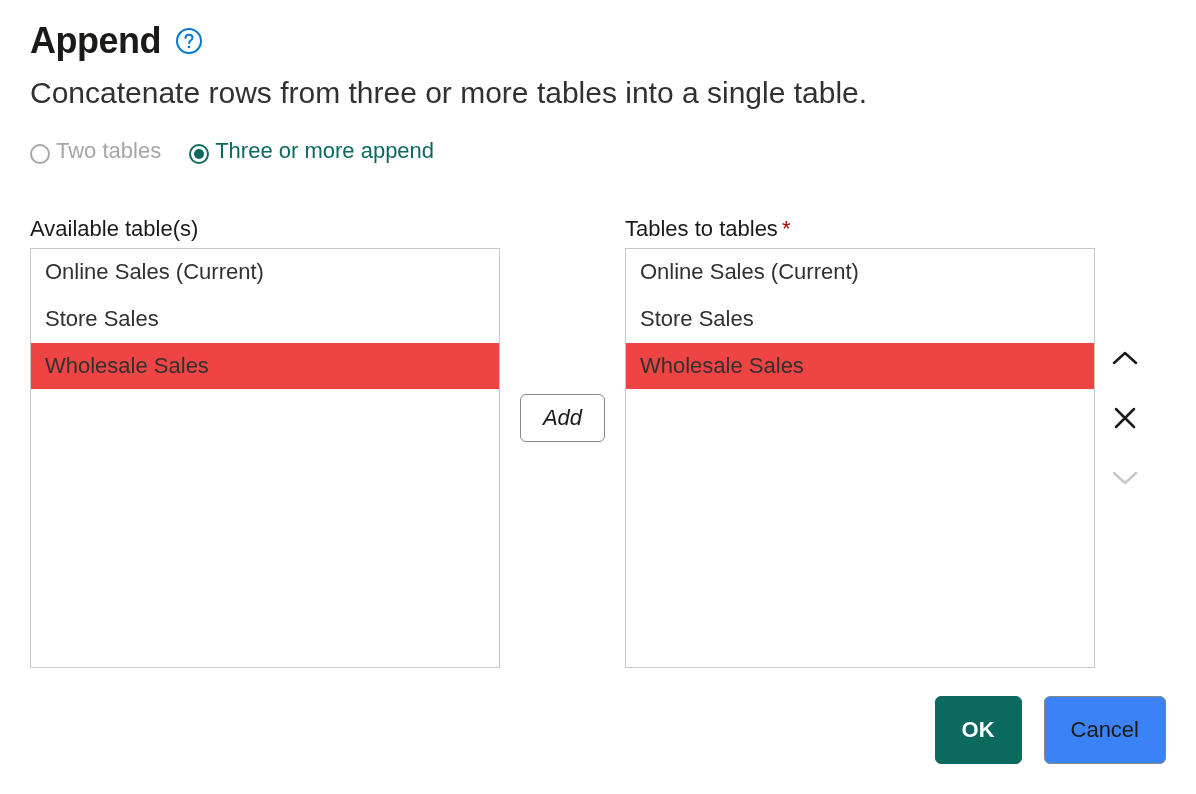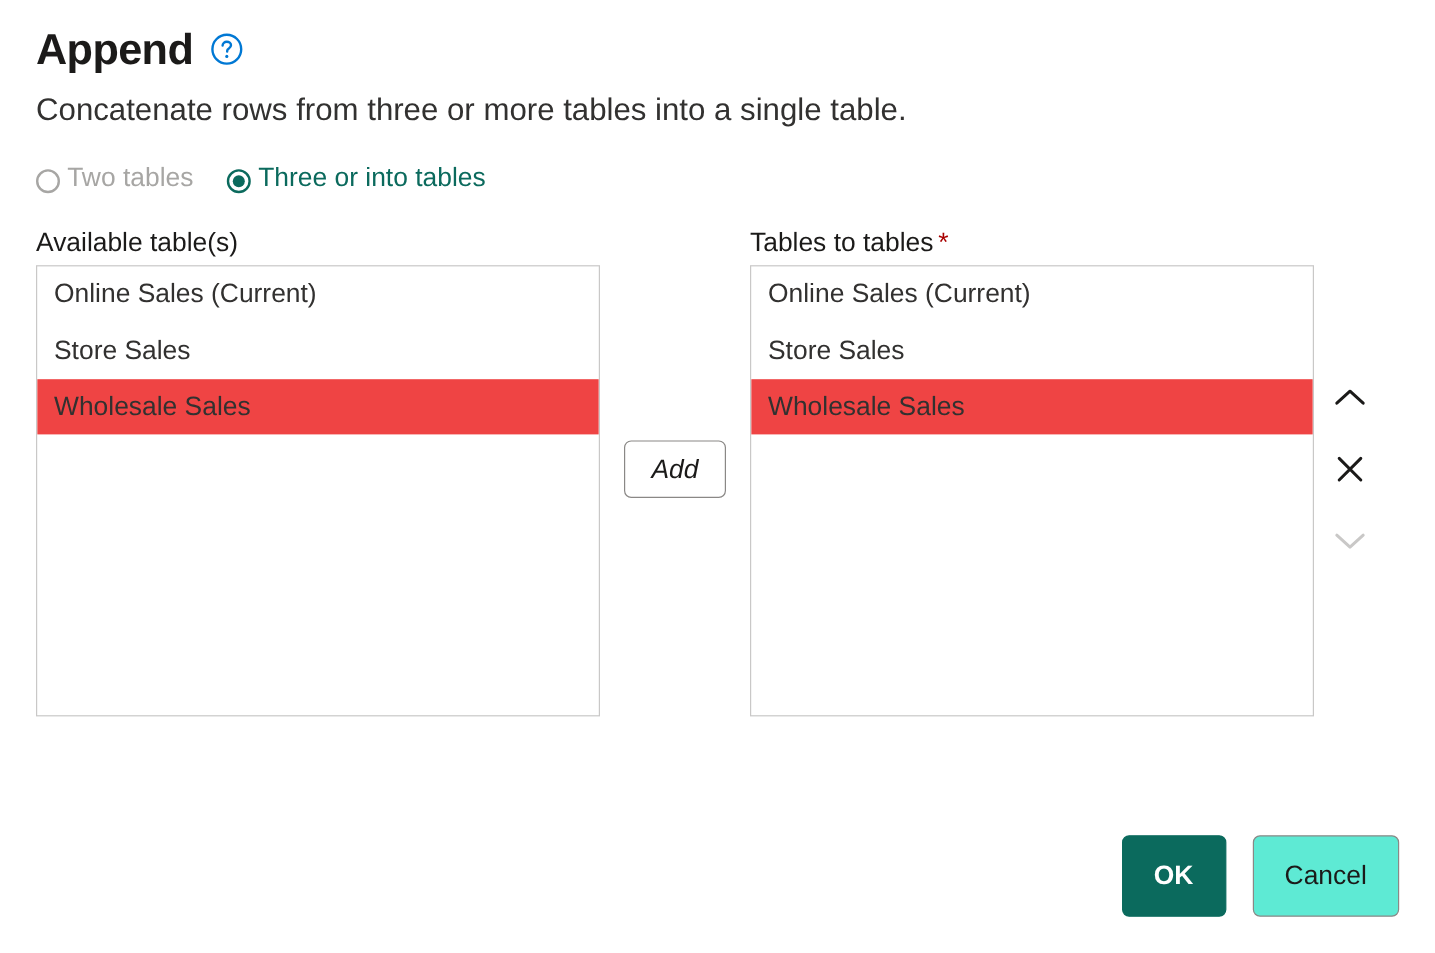--- a/index.html
+++ b/index.html
@@ -32,21 +32,21 @@
   .help-icon {
     width: 28px;
     height: 28px;
     display: inline-flex;
     align-items: center;
     justify-content: center;
     cursor: pointer;
   }
   .help-icon svg { display: block; }
   .subtitle {
-    font-size: 26px;
+    font-size: 30px;
     color: #323130;
     margin: 14px 0 28px 0;
     font-weight: 400;
   }
   .radio-row {
     display: flex;
     align-items: center;
     gap: 28px;
     font-size: 22px;
   }
@@ -72,34 +72,34 @@
   }
   .radio-item.selected { color: #0b6a5d; }
   .radio-item.selected .radio-circle { border-color: #0b6a5d; }
   .radio-dot {
     width: 10px;
     height: 10px;
     border-radius: 50%;
     background: #0b6a5d;
   }
   .columns {
-    margin-top: 28px;
+    margin-top: 52px;
     display: grid;
     grid-template-columns: 470px 125px 470px 60px;
     align-items: start;
   }
   .col-label {
     font-size: 22px;
     font-weight: 400;
     margin-bottom: 6px;
   }
   .required { color: #a80000; margin-left: 4px; }
   .listbox {
     border: 1px solid #c9c8c7;
-    height: 376px;
+    height: 420px;
     overflow: auto;
   }
   .list-item {
     display: block;
     width: 100%;
     text-align: left;
     background: none;
     border: none;
     padding: 8px 14px;
     font-size: 22px;
@@ -162,21 +162,21 @@
     border-radius: 6px;
     cursor: pointer;
   }
   .btn-primary {
     background: #0b6a5d;
     color: #fff;
     border: 1px solid #0b6a5d;
     font-weight: 600;
   }
   .btn-secondary {
-    background: #5eead4;
+    background: #3b82f6;
     color: #1b1a19;
     border: 1px solid #8a8886;
   }
 </style>
 </head>
 <body>
 
 <div class="dialog">
 
   <div class="title-row">
@@ -194,21 +194,21 @@
 
   <div class="radio-row">
     <div class="radio-item disabled">
       <span class="radio-circle"></span>
       <span>Two tables</span>
     </div>
     <div class="radio-item selected">
       <span class="radio-circle">
           <span class="radio-dot"></span>
         </span>
-      <span>Three or into tables</span>
+      <span>Three or more append</span>
     </div>
   </div>
 
   <div class="columns">
 
     <div>
       <div class="col-label">Available table(s)</div>
       <div class="listbox" id="available-list">
           <button class="list-item">Online Sales (Current)</button>
           <button class="list-item">Store Sales</button>

